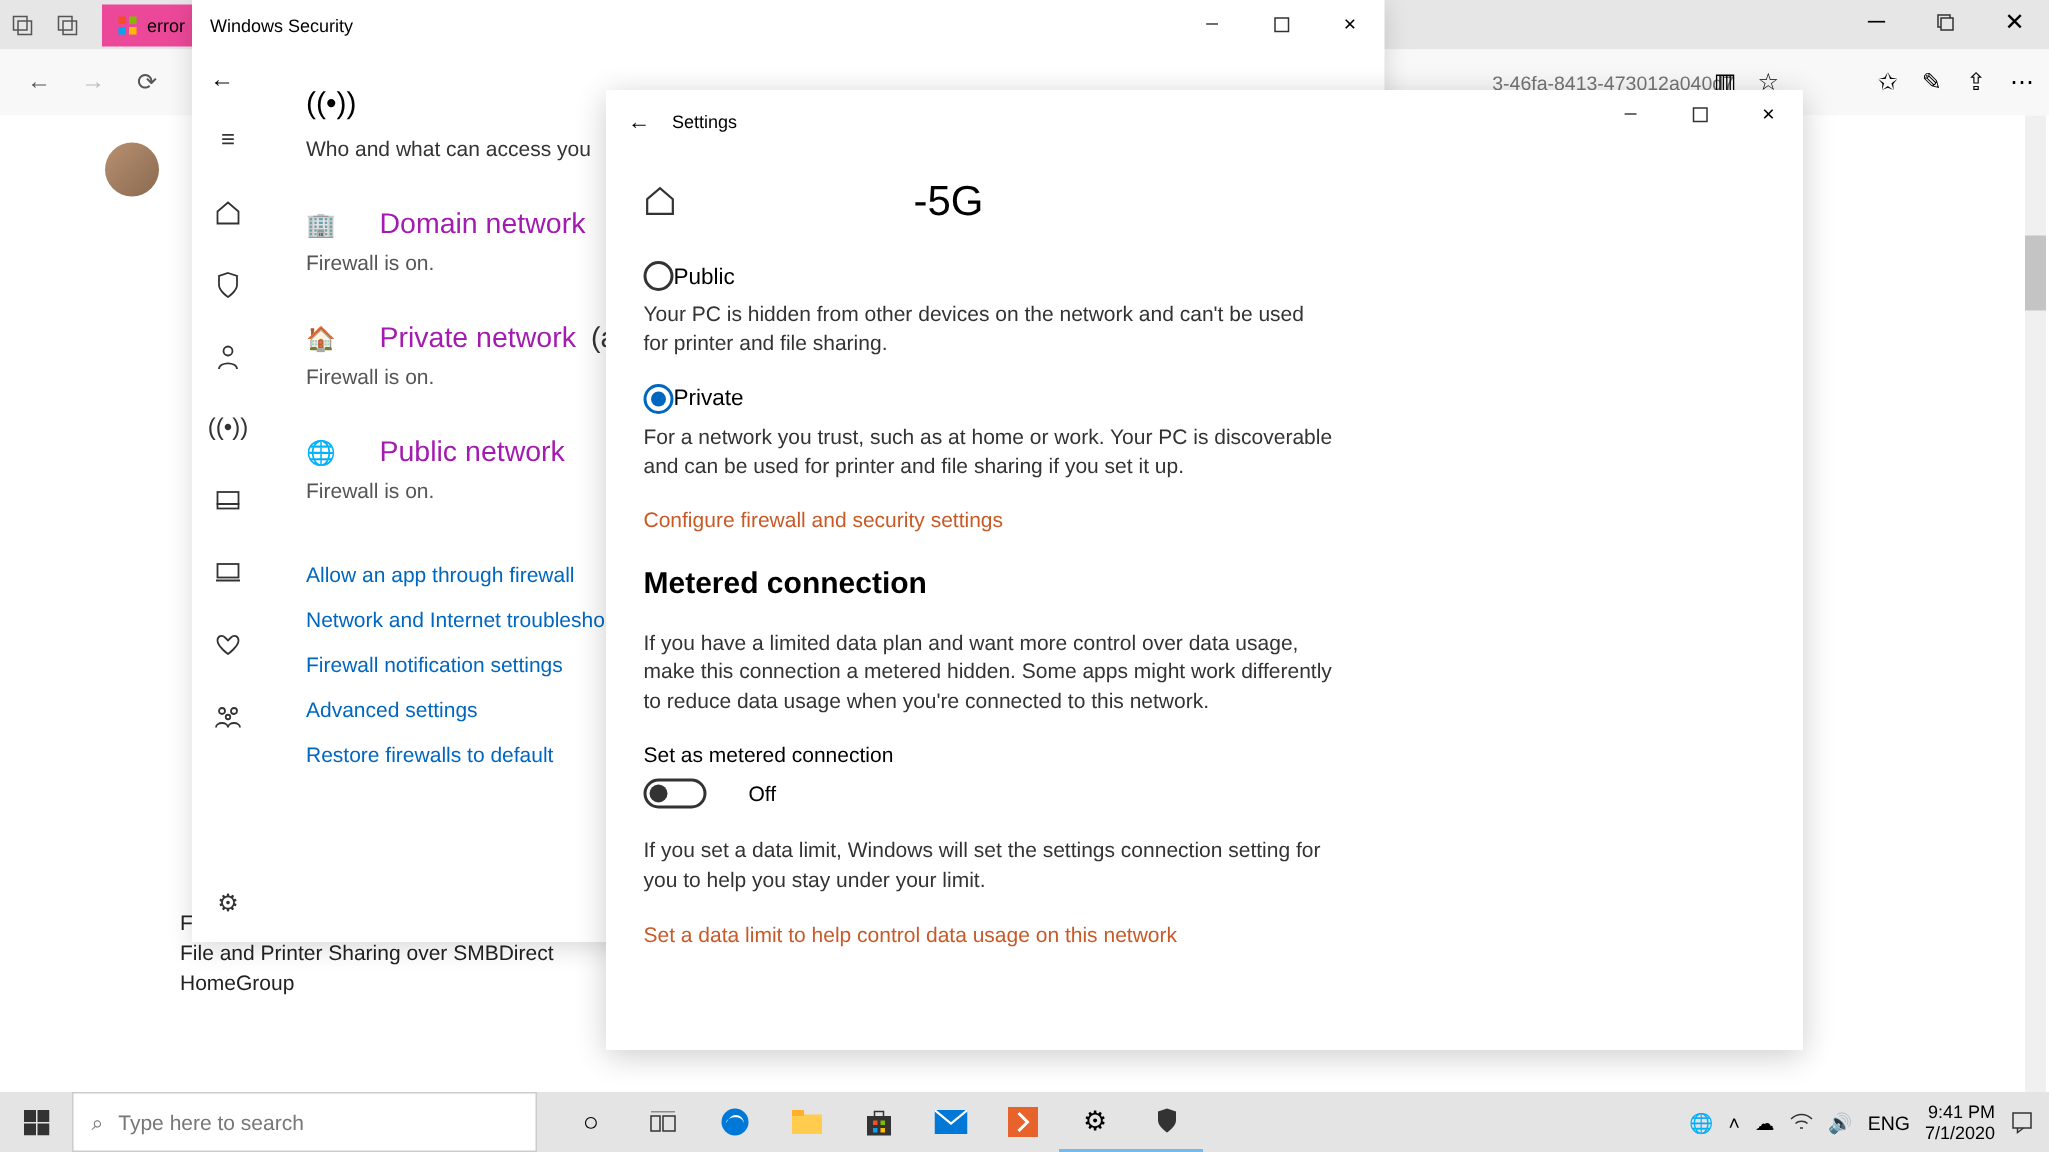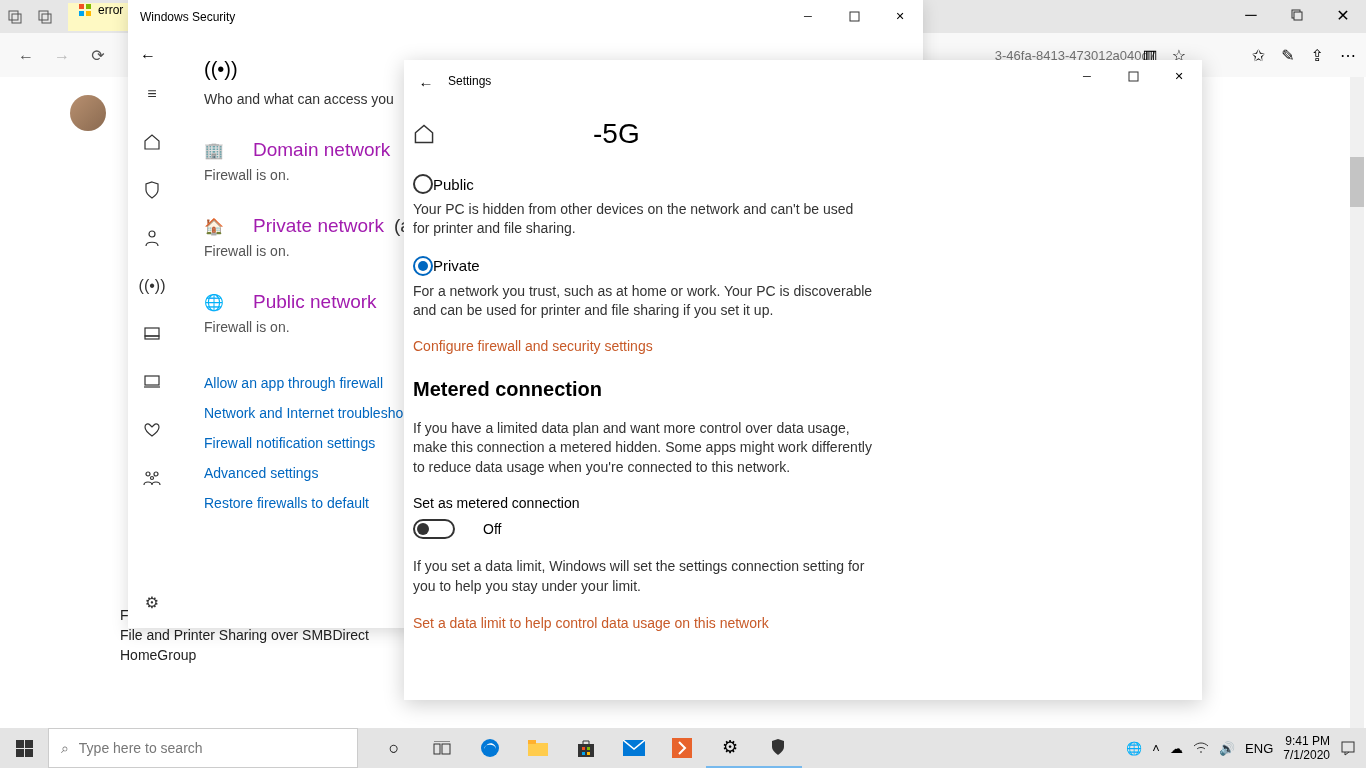--- a/index.html
+++ b/index.html
@@ -1,21 +1,21 @@
 <!DOCTYPE html>
 <html><head>
 <meta charset="utf-8">
 <style>
 * { margin: 0; padding: 0; box-sizing: border-box; font-family: "Segoe UI", sans-serif; }
 body { width: 1366px; height: 768px; overflow: hidden; background: #fff; position: relative; }
 
 
 .browser-top { position: absolute; top: 0; left: 0; right: 0; height: 33px; background: #e6e6e6; display: flex; align-items: center; }
 .browser-top .btn { width: 22px; height: 22px; margin: 0 4px; display: flex; align-items: center; justify-content: center; }
-.browser-tab { background: #fef9c3; height: 28px; padding: 0 10px; display: flex; align-items: flex-start; font-size: 12px; margin-left: 8px; }
+.browser-tab { background: #ec4899; height: 28px; padding: 0 10px; display: flex; align-items: center; font-size: 12px; margin-left: 8px; }
 .win-ctrl-br { position: absolute; right: 0; top: 0; display: flex; }
 .win-ctrl-br div { width: 46px; height: 30px; display: flex; align-items: center; justify-content: center; }
 
 .browser-nav { position: absolute; top: 33px; left: 0; right: 0; height: 44px; background: #f8f8f8; display: flex; align-items: center; padding: 0 10px; }
 .browser-nav .nbtn { width: 32px; height: 32px; display: flex; align-items: center; justify-content: center; color: #555; margin-right: 4px; }
 .addr-fragment { position: absolute; right: 210px; font-size: 13px; color: #737373; }
 .browser-nav-right { position: absolute; right: 10px; display: flex; gap: 16px; }
 
 
 .bg-page { position: absolute; top: 77px; left: 0; right: 0; bottom: 40px; background: #fff; }
@@ -42,21 +42,21 @@
 .net-status { font-size: 14px; color: #555; margin-top: 6px; }
 .active-suffix { font-size: 19px; color: #333; }
 .sec-links { margin-top: 40px; }
 .sec-links div { color: #0067c0; font-size: 14px; margin-bottom: 14px; }
 
 
 .set-window { position: absolute; left: 404px; top: 60px; width: 798px; height: 640px; background: #fff; box-shadow: 0 4px 20px rgba(0,0,0,0.2); }
 .set-titlebar { height: 42px; display: flex; align-items: center; position: relative; }
 .set-back { width: 44px; display: flex; align-items: center; justify-content: center; font-size: 15px; }
 .set-title { font-size: 12px; }
-.set-body { padding: 16px 9px; }
+.set-body { padding: 16px 25px; }
 .set-home-row { display: flex; align-items: center; margin-bottom: 24px; }
 .set-home-ico { width: 22px; height: 22px; margin-right: 8px; }
 .set-net-name { font-size: 28px; font-weight: 400; margin-left: 150px; }
 .radio-row { display: flex; align-items: center; gap: 0; margin-top: 6px; margin-bottom: 6px; text-align: center; }
 .radio { width: 20px; height: 20px; border: 2px solid #333; border-radius: 50%; position: relative; }
 .radio.checked { border-color: #0067c0; }
 .radio.checked::after { content: ""; position: absolute; left: 3px; top: 3px; width: 10px; height: 10px; background: #0067c0; border-radius: 50%; }
 .radio-label { font-size: 15px; }
 .radio-desc { font-size: 14px; color: #333; margin-bottom: 18px; max-width: 460px; line-height: 1.35; }
 .set-link { color: #c85a28; font-size: 14px; margin-bottom: 24px; display: block; }

